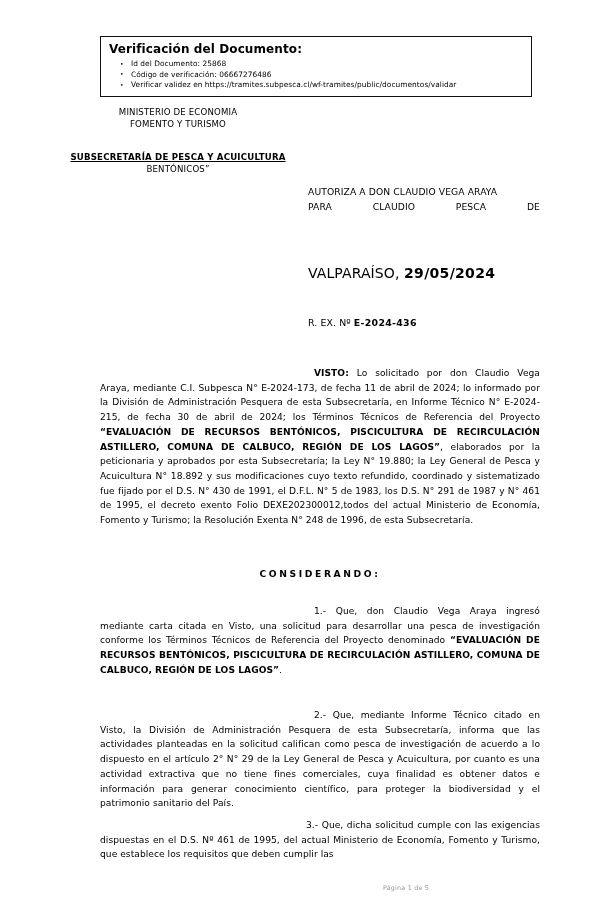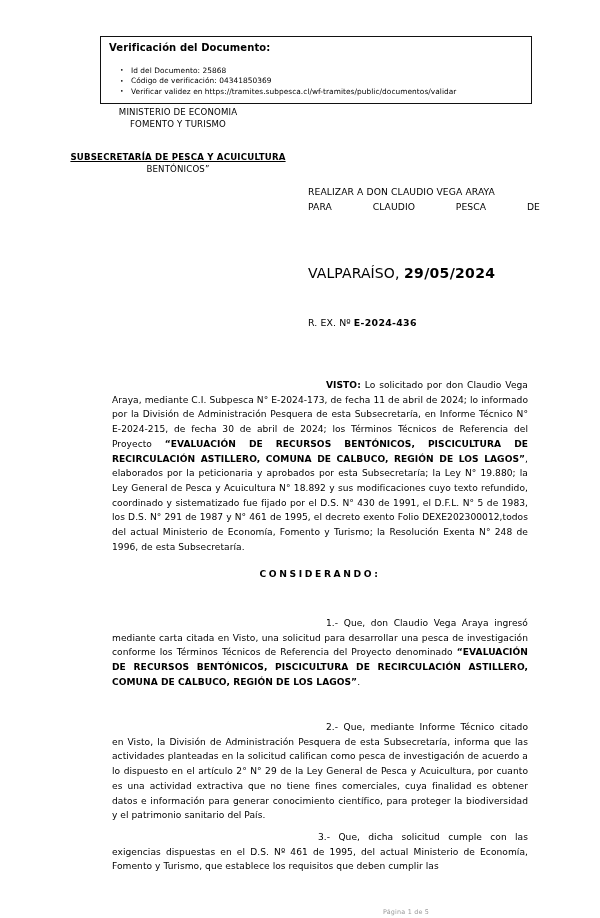--- a/index.html
+++ b/index.html
@@ -28,25 +28,25 @@
     left: 100px;
     top: 36px;
     width: 432px;
     box-sizing: border-box;
     border: 1.2px solid #111;
     border-top-color: #111;
     padding: 5px 6px 5px 8px;
     background: #fff;
   }
   .verif-title {
-    font-size: 10px;
+    font-size: 12px;
     font-weight: bold;
     letter-spacing: 0.1px;
     line-height: 1.25;
-    margin-bottom: 11px;
+    margin-bottom: 2px;
     white-space: nowrap;
   }
   .verif-list {
     list-style: none;
     margin: 0;
     padding: 0 0 0 22px;
   }
   .verif-list li {
     position: relative;
     font-size: 7.4px;
@@ -122,21 +122,21 @@
   
   .body-block {
     position: absolute;
     left: 100px;
     width: 440px;
     font-size: 9.1px;
     line-height: 1.62;
     text-align: justify;
     letter-spacing: 0.05px;
   }
-  .body-block p { margin: 12px; }
+  .body-block p { margin: 0; }
   .body-block b { font-weight: bold; }
   .indent { display: inline-block; width: 214px; }
   .indent-mid { display: inline-block; width: 206px; }
 
   .visto { top: 366px; }
 
   .considerando {
     position: absolute;
     left: 100px;
     top: 568px;
@@ -158,55 +158,54 @@
     right: 0;
     top: 884px;
     text-align: center;
     font-size: 6.4px;
     color: #9a9a9a;
     letter-spacing: 0.2px;
   }
   .footer-inner {
     display: inline-block;
     margin-left: 212px;
-    margin-top: 24px;
   }
 </style>
 </head>
 <body>
 
 <div class="page">
 
   <div class="verif-box">
     <div class="verif-title">Verificación del Documento:</div>
     <ul class="verif-list">
       <li>
         <span class="bullet">•</span>
         <span>Id del Documento: 25868</span>
       </li>
       <li>
         <span class="bullet">•</span>
-        <span>Código de verificación: 04341850369</span>
+        <span>Código de verificación: 06667276486</span>
       </li>
       <li>
         <span class="bullet">•</span>
         <span>Verificar validez en https://tramites.subpesca.cl/wf-tramites/public/documentos/validar</span>
       </li>
     </ul>
   </div>
 
   <div class="ministry">
     <span>MINISTERIO DE ECONOMIA</span><br>
     <span>FOMENTO Y TURISMO</span>
     <span class="line-underline">SUBSECRETARÍA DE PESCA Y ACUICULTURA</span>
     <span>BENTÓNICOS”</span>
   </div>
 
   <div class="authorizes">
-    <span>REALIZAR A DON CLAUDIO VEGA ARAYA</span>
+    <span>AUTORIZA A DON CLAUDIO VEGA ARAYA</span>
     <span class="auth-l2">
       <span>PARA</span>
       <span>CLAUDIO</span>
       <span>PESCA</span>
       <span>DE</span>
     </span>
   </div>
 
   <div class="place-date">
     <span>VALPARAÍSO, </span><b>29/05/2024</b>

